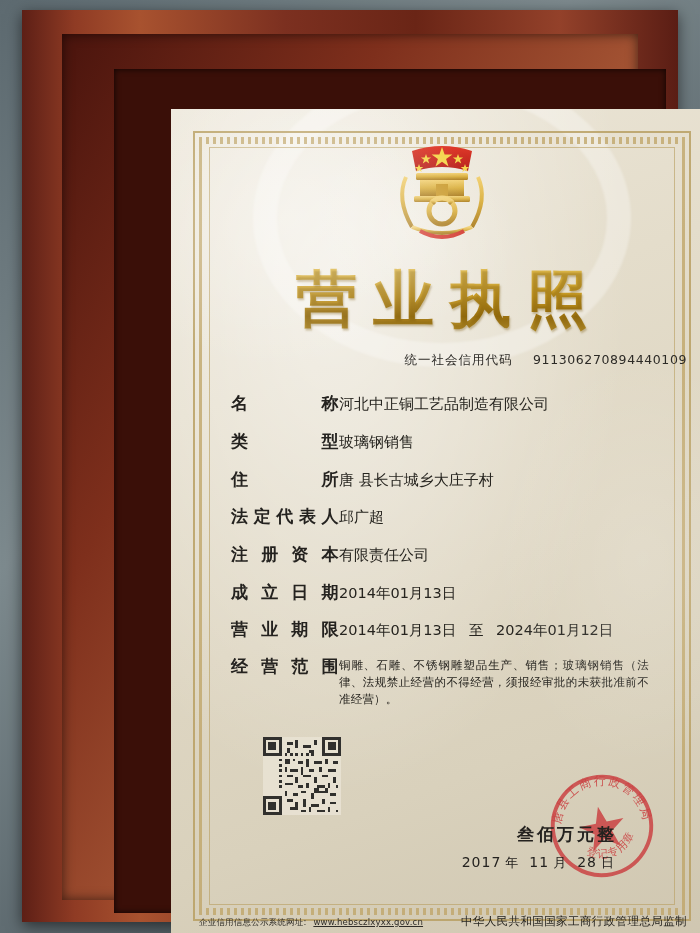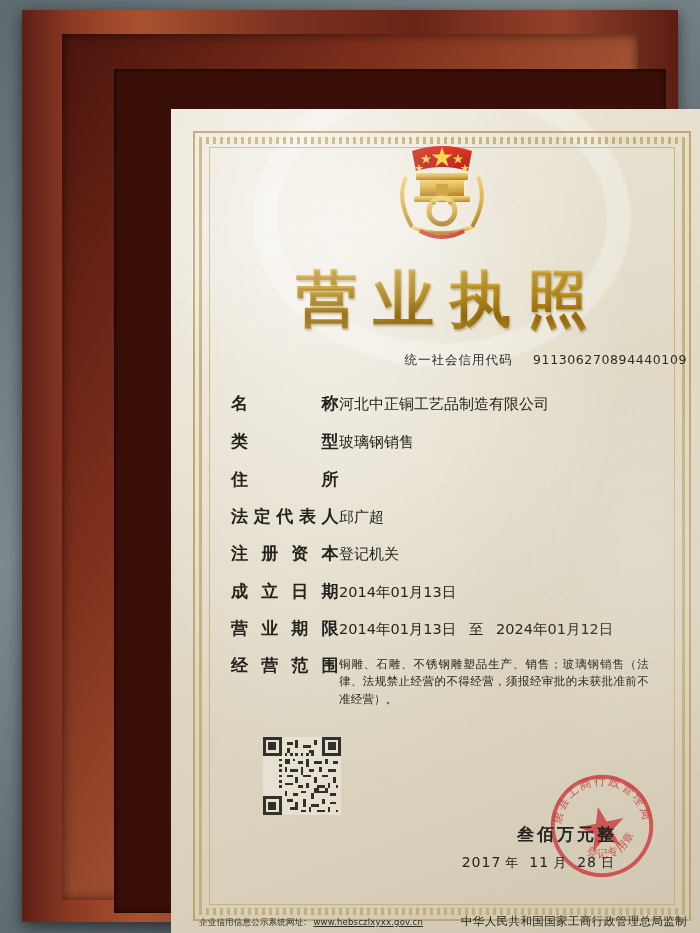--- a/index.html
+++ b/index.html
@@ -350,41 +350,42 @@
                 <span>型</span>
               </div>
               <div class="value">玻璃钢销售</div>
             </div>
 
             <div class="row">
               <div class="label justify">
                 <span>住</span>
                 <span>所</span>
               </div>
+              <div class="value">唐 县长古城乡大庄子村</div>
             </div>
 
             <div class="row">
               <div class="label justify">
                 <span>法</span>
                 <span>定</span>
                 <span>代</span>
                 <span>表</span>
                 <span>人</span>
               </div>
               <div class="value">邱广超</div>
             </div>
 
             <div class="row">
               <div class="label justify">
                 <span>注</span>
                 <span>册</span>
                 <span>资</span>
                 <span>本</span>
               </div>
-              <div class="value">登记机关</div>
+              <div class="value">有限责任公司</div>
             </div>
 
             <div class="row">
               <div class="label justify">
                 <span>成</span>
                 <span>立</span>
                 <span>日</span>
                 <span>期</span>
               </div>
               <div class="value date">2014年01月13日</div>

